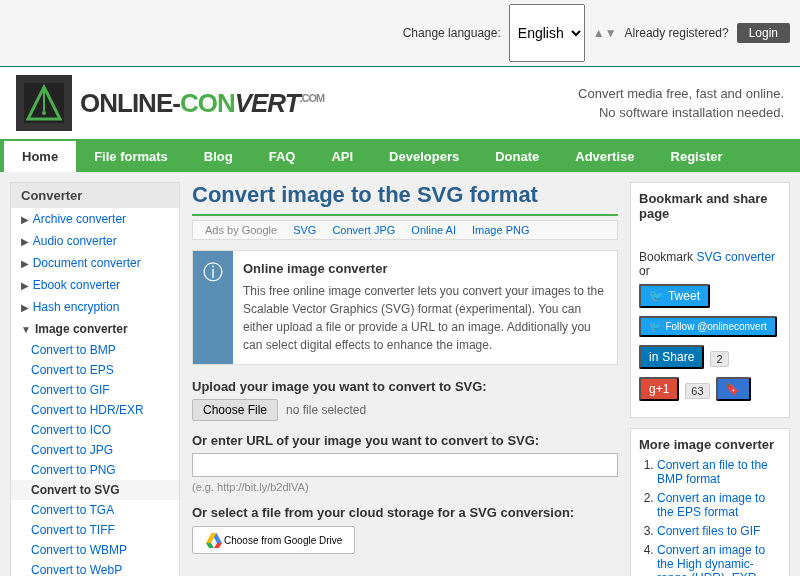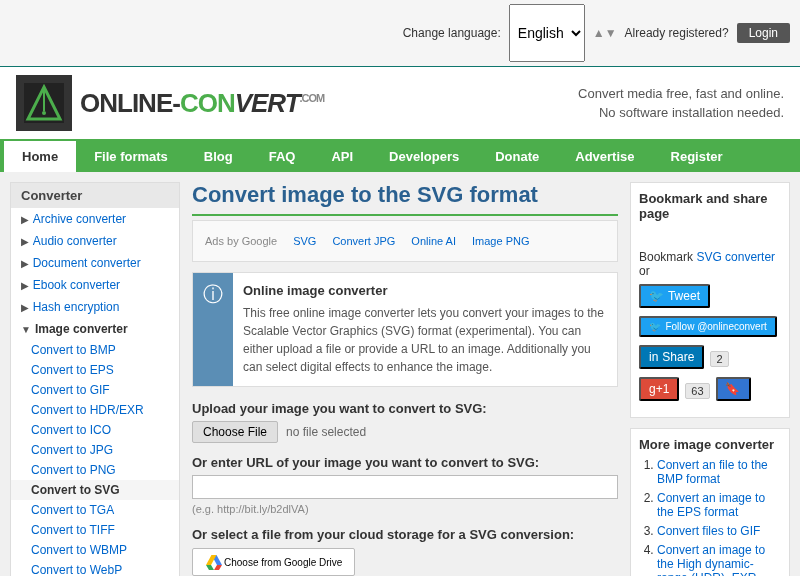--- a/index.html
+++ b/index.html
@@ -141,21 +141,21 @@
       background: #f9f9f9;
       border: 1px solid #ddd;
       padding: 4px 8px;
       font-size: 11px;
       color: #888;
       display: flex;
       align-items: center;
       gap: 8px;
       margin-bottom: 10px;
       overflow: hidden;
-      height: 42px;
+      height: 20px;
     }
     #ad-bar span { color: #0066cc; cursor: pointer; margin: 0 4px; }
 
     
     #desc-box {
       border: 1px solid #ddd;
       background: #fff;
       display: flex;
       gap: 0;
       margin-bottom: 14px;

